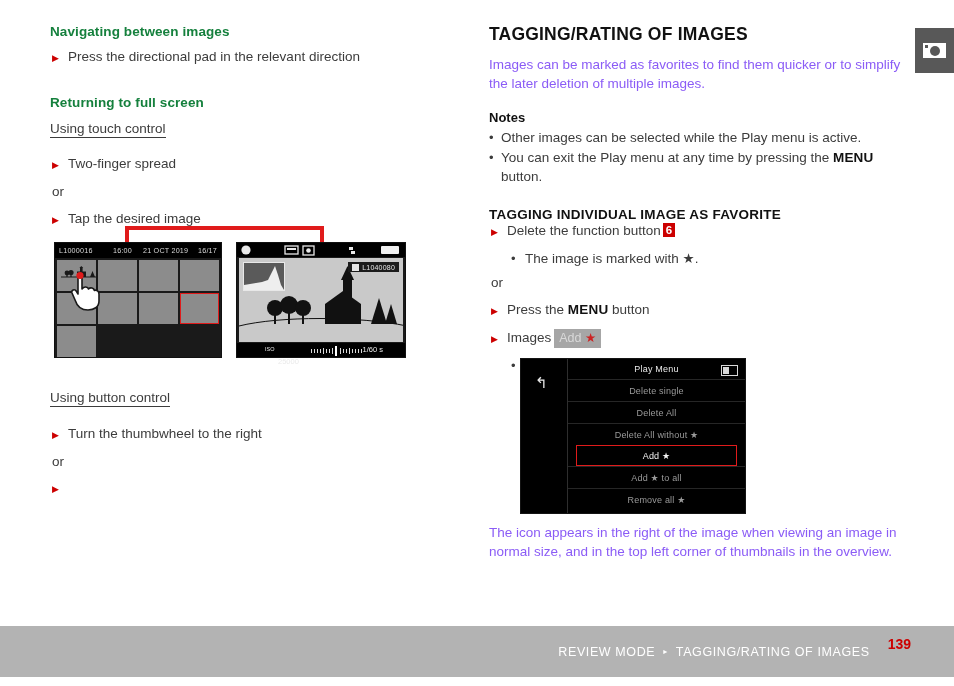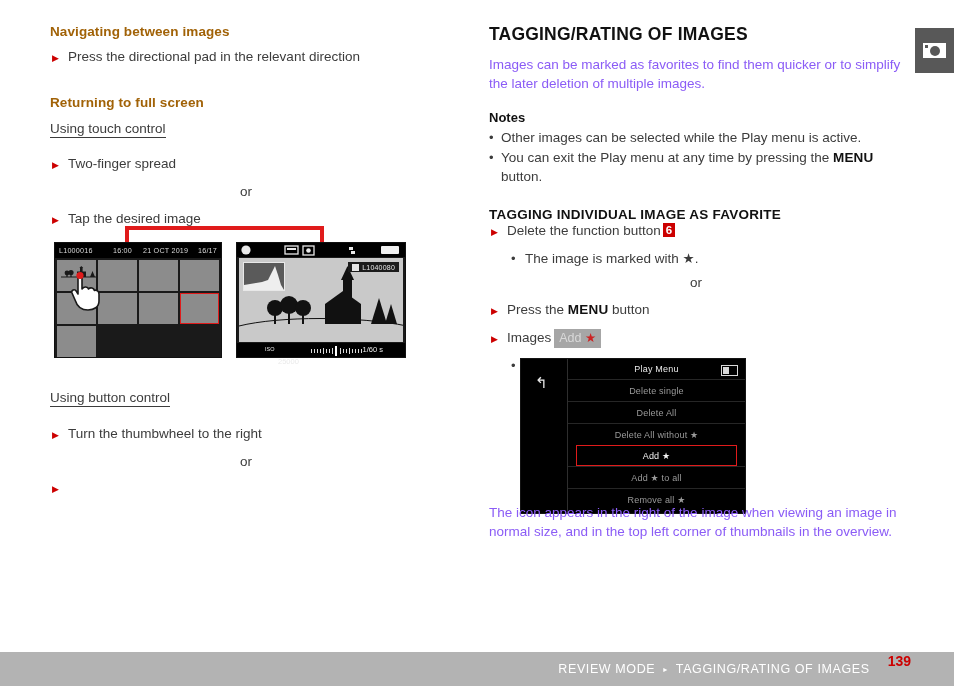--- a/index.html
+++ b/index.html
@@ -9,21 +9,21 @@
     -webkit-font-smoothing:antialiased;
   }
   .page{position:absolute;inset:0;overflow:hidden;}
 
   
   .col-left{position:absolute;left:50px;top:24px;width:390px;}
   .col-right{position:absolute;left:489px;top:24px;width:412px;}
 
   
   .sub-head{
-    font-size:13.5px;font-weight:bold;color:#a16207;letter-spacing:0.1px;
+    font-size:13.5px;font-weight:bold;color:#15803d;letter-spacing:0.1px;
     margin:0 0 9px 0;
   }
   .uline-head{
     font-size:13.5px;color:#3c3c3c;margin:0 0 8px 0;
     display:inline-block;border-bottom:1px solid #3c3c3c;padding-bottom:1px;
   }
   .h1{
     font-size:17.5px;font-weight:bold;color:#111;letter-spacing:0.2px;
     margin:0 0 11px 0;
   }
@@ -34,21 +34,21 @@
   .notes-head{font-size:13px;font-weight:bold;color:#111;margin:0 0 3px 0;}
   .para{font-size:13.5px;line-height:18.5px;color:#8b5cf6;margin:0;}
 
   
   .step{display:flex;align-items:baseline;margin:0 0 9px 0;}
   .step .tri{
     color:#cc0000;font-size:9px;line-height:18px;width:16px;flex:none;
     margin-left:2px;
   }
   .step .txt{font-size:13.5px;line-height:18px;color:#3c3c3c;}
-  .or{font-size:13.5px;line-height:18px;color:#3c3c3c;margin:0 0 9px 2px;text-align:center;}
+  .or{font-size:13.5px;line-height:18px;color:#3c3c3c;margin:0 0 9px 2px;}
 
   
   .dot-row{display:flex;align-items:baseline;margin:0 0 6px 0;}
   .dot-row .dot{width:14px;flex:none;color:#3c3c3c;font-size:13px;line-height:18px;}
   .dot-row .txt{font-size:13.5px;line-height:18px;color:#3c3c3c;}
   .note-row{display:flex;align-items:baseline;margin:0 0 1px 0;}
   .note-row .dot{width:12px;flex:none;color:#3c3c3c;font-size:13px;line-height:19px;}
   .note-row .txt{font-size:13.5px;line-height:19px;color:#3c3c3c;}
   .indent-sub{margin-left:22px;}
 
@@ -145,21 +145,21 @@
     display:flex;align-items:center;justify-content:center;
   }
   .tab .plate{width:23px;height:15px;background:#fff;position:relative;}
   .tab .plate .lens{
     position:absolute;left:7px;top:2.5px;width:10px;height:10px;border-radius:50%;background:#585858;
   }
   .tab .plate .dot{position:absolute;left:2px;top:2px;width:2.5px;height:2.5px;background:#585858;}
 
   
   .footer{
-    position:absolute;left:0;right:0;bottom:0;height:34px;background:#b3b3b3;
+    position:absolute;left:0;right:0;bottom:9px;height:51px;background:#b3b3b3;
     display:flex;align-items:center;justify-content:flex-end;
     color:#fff;font-size:12.5px;letter-spacing:0.6px;
   }
   .footer .crumb{display:flex;align-items:center;gap:8px;}
   .footer .sep{color:#fff;font-size:8px;}
   .footer .pg{color:#cc0000;font-weight:bold;font-size:14px;margin:0 43px 16px 18px;letter-spacing:0;}
 </style>
 </head>
 <body>
 
@@ -390,21 +390,21 @@
       <div class="pm-title">Play Menu</div>
       <div class="pm-item">Delete single</div>
       <div class="pm-item">Delete All</div>
       <div class="pm-item">Delete All without ★</div>
       <div class="pm-item active">Add ★</div>
       <div class="pm-item">Add ★ to all</div>
       <div class="pm-item">Remove all ★</div>
     </div>
   </div>
 
-  <div class="para" style="position:absolute;left:489px;top:504px;width:412px">The icon appears in the right of the image when viewing an image in normal size, and in the top left corner of thumbnails in the overview.</div>
+  <div class="para" style="position:absolute;left:489px;top:524px;width:412px">The icon appears in the right of the image when viewing an image in normal size, and in the top left corner of thumbnails in the overview.</div>
 
   <div class="tab">
     <div class="plate">
       <div class="dot"></div>
         <div class="lens"></div>
     </div>
   </div>
 
   <div class="footer">
     <div class="crumb">

